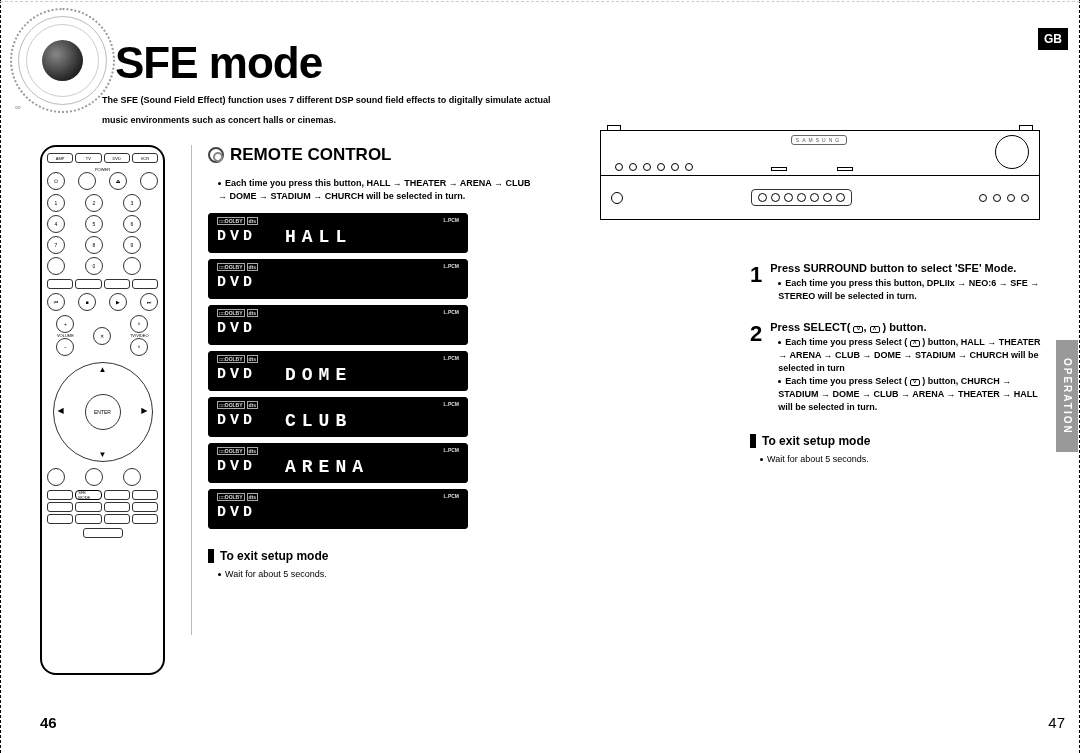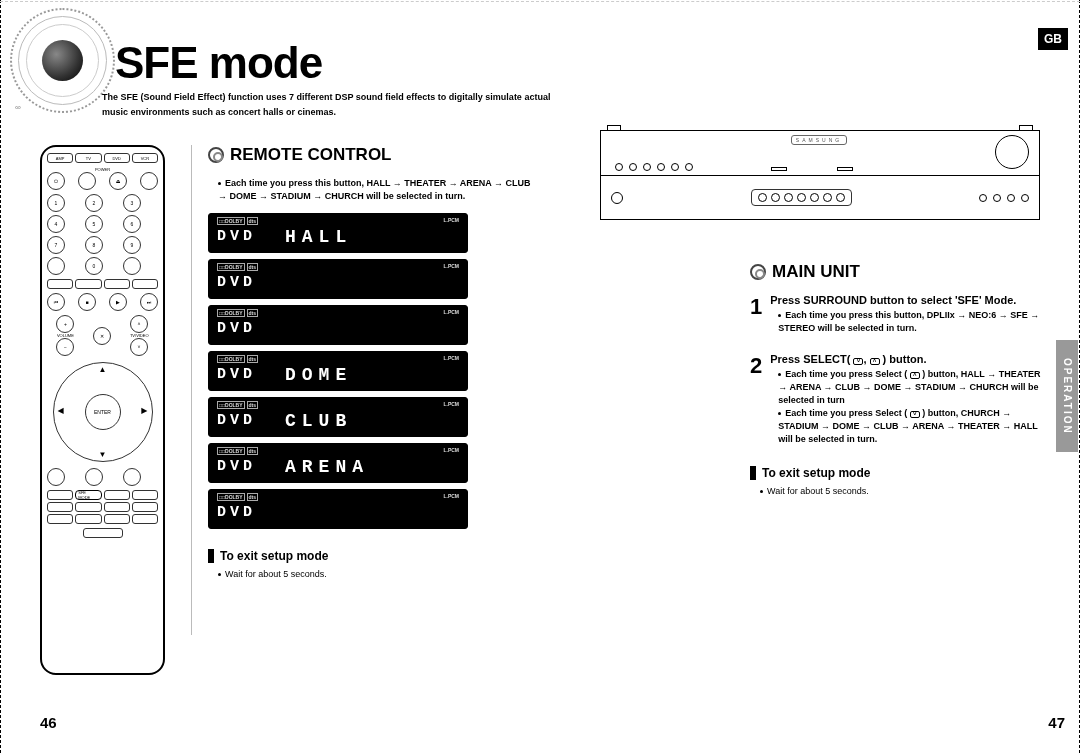--- a/index.html
+++ b/index.html
@@ -12,21 +12,21 @@
   .speaker .ring { position:absolute; border-radius:50%; border:1px solid #aaa; }
   .speaker .r1 { left:0; top:0; width:105px; height:105px; border:2px dotted #999; }
   .speaker .r2 { left:8px; top:8px; width:89px; height:89px; border:1px solid #bbb; }
   .speaker .r3 { left:16px; top:16px; width:73px; height:73px; border:1px solid #ccc; }
   .speaker .cone { position:absolute; left:32px; top:32px; width:41px; height:41px; border-radius:50%;
     background: radial-gradient(circle at 35% 35%, #888, #333 60%, #000); }
   .speaker .knot { position:absolute; left:5px; top:95px; font-size:8px; color:#888; }
 
   
   .title { position:absolute; left:115px; top:38px; font-size:44px; font-weight:800; letter-spacing:-1px; }
-  .subtitle { position:absolute; left:102px; top:90px; width:470px; font-size:9px; font-weight:700; line-height:15px; }
+  .subtitle { position:absolute; left:102px; top:90px; width:470px; font-size:9px; font-weight:700; line-height:20px; }
 
   
   .gb-badge { position:absolute; right:12px; top:28px; width:30px; height:22px; background:#000; color:#fff;
     font-size:12px; font-weight:700; display:flex; align-items:center; justify-content:center; }
 
   
   .vdivider { position:absolute; left:191px; top:145px; width:1px; height:490px; background:#bbb; }
 
   
   .remote-col { position:absolute; left:40px; top:145px; width:130px; }
@@ -96,21 +96,21 @@
   .step .txt .h { font-size:11px; font-weight:700; margin-bottom:3px; }
   .step .txt .b { font-size:9px; font-weight:700; line-height:13px; margin-left:8px; }
   .step .txt .b .dot { display:inline-block; width:3px; height:3px; background:#000; border-radius:50%; vertical-align:middle; margin-right:4px; }
   .chev { display:inline-flex; width:10px; height:7px; border:1px solid #000; border-radius:2px; align-items:center; justify-content:center; font-size:6px; line-height:5px; }
 
   
   .sidetab { position:absolute; right:2px; top:340px; width:22px; height:112px; background:#999; color:#fff; font-size:10px; font-weight:800; display:flex; align-items:center; justify-content:center; writing-mode:vertical-rl; letter-spacing:2px; }
 
   
   .pg-left { position:absolute; left:40px; bottom:22px; font-size:15px; font-weight:800; }
-  .pg-right { position:absolute; right:15px; bottom:22px; font-size:15px; font-weight:700; }
+  .pg-right { position:absolute; right:15px; bottom:22px; font-size:15px; font-weight:400; }
 
   
   .cut-left, .cut-right { position:absolute; top:0; bottom:0; width:2px; }
   .cut-left { left:0; border-left:1px dashed #000; }
   .cut-right { right:0; border-right:1px dashed #000; }
   .cut-top { position:absolute; top:1px; left:0; right:0; height:0; border-top:1px dashed #ccc; }
 </style>
 </head>
 <body>
 
@@ -357,24 +357,20 @@
       </div>
       <div class="sp"></div>
       <div class="jack"></div>
       <div class="jack"></div>
       <div class="jack"></div>
       <div class="jack"></div>
     </div>
   </div>
 
   <div class="right-body">
-    <div class="section-title">
-      <span class="bullet"></span>
-      <span>MAIN UNIT</span>
-    </div>
 
     <div class="step">
       <div class="num">1</div>
       <div class="txt">
         <div class="h">
           <span>Press </span><b>SURROUND</b><span> button to select 'SFE' Mode.</span>
         </div>
         <div class="b"><span class="dot"></span><span>Each time you press this button, DPLIIx → NEO:6 → SFE → STEREO will be selected in turn.</span></div>
       </div>
     </div>

